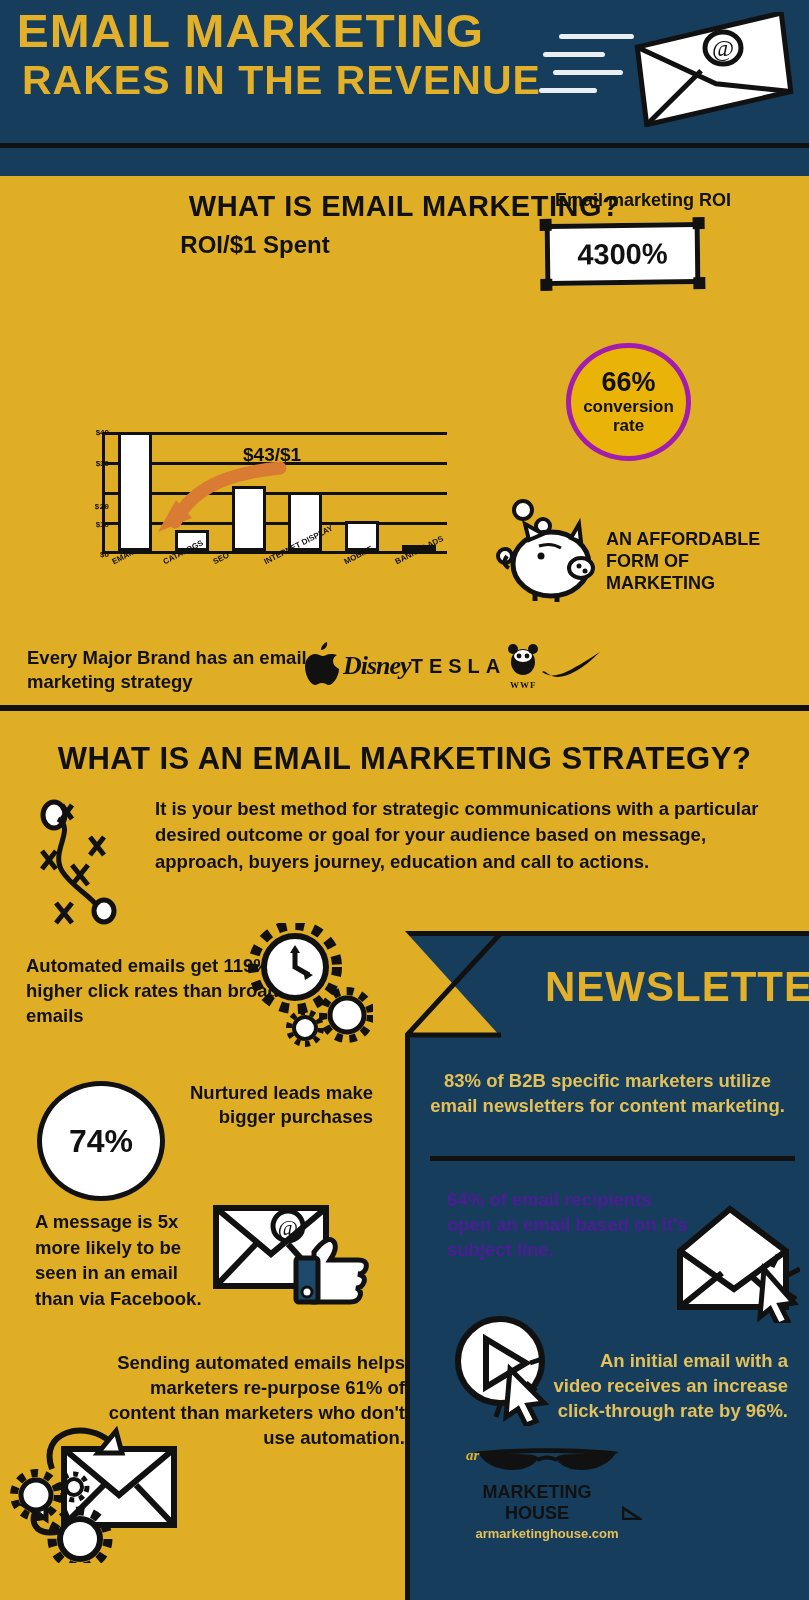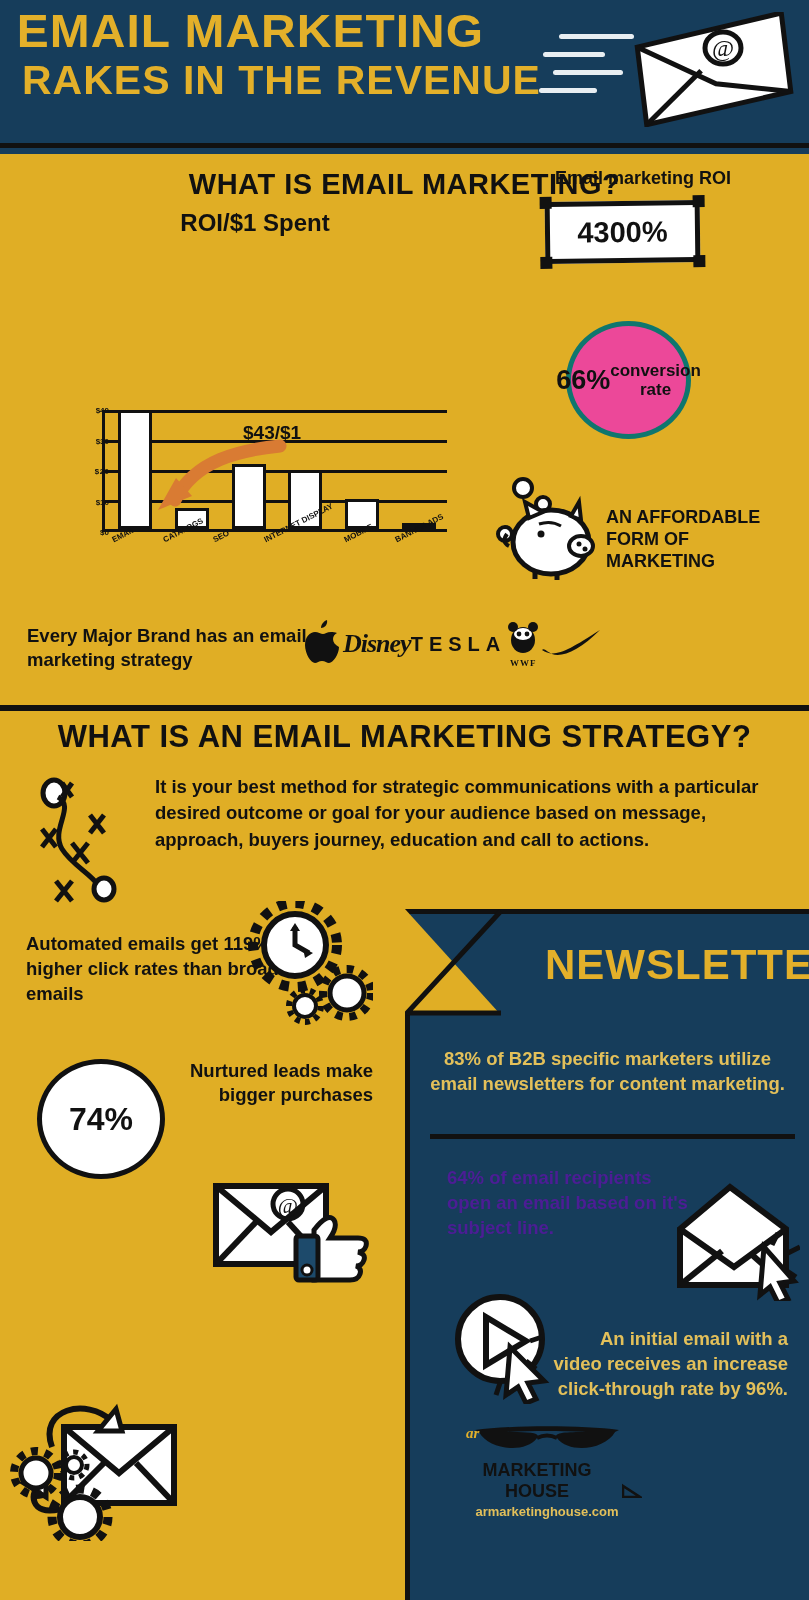--- a/index.html
+++ b/index.html
@@ -6,21 +6,21 @@
   body {
     width: 809px; height: 1600px;
     background: #0f3c5c;
     font-family: "Liberation Sans", sans-serif;
     overflow: hidden;
   }
   .page { position: relative; width: 809px; height: 1600px; background: #e0ae25; }
 
   
   .header {
-    position: relative; height: 154px; background: #163d5b;
+    position: relative; height: 176px; background: #163d5b;
     overflow: hidden;
   }
   .header-titles { position: absolute; left: 22px; top: 6px; }
   .title-1 {
     font-size: 47px; font-weight: bold; color: #e3b02a;
     letter-spacing: 1px; line-height: 1.08;
     font-family: "Liberation Sans Narrow","Liberation Sans",sans-serif;
     transform: scaleX(1.02);
     text-transform: uppercase;
   }
@@ -90,22 +90,22 @@
   .roi-box {
     position: absolute; left: 545px; top: 47px; width: 155px; height: 62px;
     background: #fff; border: 5px solid #111;
     display: flex; align-items: center; justify-content: center;
     transform: rotate(-0.7deg);
   }
   .roi-box span { font-size: 29px; font-weight: bold; color: #111; }
   .corner { position: absolute; width: 12px; height: 12px; background: #111; }
   .conv-circle {
     position: absolute; left: 566px; top: 167px; width: 125px; height: 118px;
-    background: #ec4899; border: 5px solid #0f766e; border-radius: 50%;
-    display: flex; flex-direction: row; align-items: center; justify-content: center;
+    background: #eab308; border: 5px solid #a21caf; border-radius: 50%;
+    display: flex; flex-direction: column; align-items: center; justify-content: center;
     text-align: center;
   }
   .conv-circle .big { font-size: 27px; font-weight: bold; color: #111; line-height: 1; }
   .conv-circle .sub { font-size: 17px; font-weight: bold; color: #111; line-height: 1.1; margin-top: 2px;}
   .piggy { position: absolute; left: 495px; top: 322px; }
   .afford {
     position: absolute; left: 606px; top: 353px; width: 185px;
     font-size: 18px; font-weight: bold; color: #111; line-height: 1.22;
     text-transform: uppercase;
     font-family: "Liberation Sans Narrow","Liberation Sans",sans-serif;
@@ -272,21 +272,21 @@
               <div class="bar" style="height: 29.75px;"></div>
             </div>
             <div class="barcell">
               <div class="bar" style="height: 5.95px;"></div>
             </div>
           </div>
       </div>
       <div id="yticks">
           <div class="ytick" style="top: 130px;">$0</div>
           <div class="ytick" style="top: 99.5px; text-align: center;">$10</div>
-          <div class="ytick" style="top: 69px; font-family: Liberation Mono, monospace;">$20</div>
+          <div class="ytick" style="top: 82px; font-family: Liberation Mono, monospace;">$20</div>
           <div class="ytick" style="top: 38.5px;">$30</div>
           <div class="ytick" style="top: 8px;">$40</div>
         </div>
       <div class="xlabels" id="xlabels">
           <div class="xlab">EMAIL</div>
           <div class="xlab">CATALOGS</div>
           <div class="xlab">SEO</div>
           <div class="xlab">INTERNET DISPLAY</div>
           <div class="xlab">MOBILE</div>
           <div class="xlab">BANNER ADS</div>
@@ -401,34 +401,36 @@
           <circle cx="62" cy="105" r="11" fill="#fff" stroke="#111" stroke-width="4"></circle>
         </g>
       </svg>
     </div>
 
     <div class="circle74">
       <span>74%</span>
     </div>
     <div class="nurtured">Nurtured leads make bigger purchases</div>
 
+    <div class="msg-stat">A message is 5x more likely to be seen in an email than via Facebook.</div>
     <div class="fb-icon">
       <svg width="160" height="110" viewBox="0 0 160 110">
         <rect x="6" y="12" width="110" height="78" fill="#fff" stroke="#111" stroke-width="6"></rect>
         <polyline points="6,12 61,58 116,12" fill="none" stroke="#111" stroke-width="6"></polyline>
         <polyline points="6,90 46,48" fill="none" stroke="#111" stroke-width="6"></polyline>
         <polyline points="116,90 78,48" fill="none" stroke="#111" stroke-width="6"></polyline>
         <circle cx="78" cy="30" r="15" fill="none" stroke="#111" stroke-width="5"></circle>
         <text x="78" y="39" font-size="22" font-family="Liberation Serif, serif" text-anchor="middle" fill="#111">@</text>
         <path d="M104 56 q14 -18 20 -10 q4 6 -4 18 l28 0 q10 0 8 8 q-2 6 -8 6 q8 2 6 8 q-2 6 -8 6 q6 2 4 8 q-2 6 -10 6 l-36 0 z" fill="#fff" stroke="#111" stroke-width="5"></path>
         <rect x="86" y="62" width="22" height="44" fill="#1d4a6b" stroke="#111" stroke-width="5" rx="3"></rect>
         <circle cx="97" cy="96" r="5" fill="#fff" stroke="#111" stroke-width="3"></circle>
       </svg>
     </div>
 
+    <div class="send-stat">Sending automated emails helps marketers re-purpose 61% of content than marketers who don't use automation.</div>
     <div class="autoenv-icon">
       <svg width="200" height="150" viewBox="0 0 200 150">
         <rect x="56" y="36" width="110" height="76" fill="#fff" stroke="#111" stroke-width="6"></rect>
         <polyline points="56,36 111,82 166,36" fill="none" stroke="#111" stroke-width="6"></polyline>
         <polyline points="56,112 96,72" fill="none" stroke="#111" stroke-width="6"></polyline>
         <polyline points="166,112 128,72" fill="none" stroke="#111" stroke-width="6"></polyline>
         <path d="M44 56 C 30 18, 78 6, 104 30" fill="none" stroke="#111" stroke-width="6"></path>
         <polygon points="108,18 114,40 90,40" fill="#fff" stroke="#111" stroke-width="5"></polygon>
         <path d="M52 118 C 22 126, 20 100, 34 92" fill="none" stroke="#111" stroke-width="6"></path>
         <polygon points="16,92 38,84 38,106" fill="#fff" stroke="#111" stroke-width="5"></polygon>

